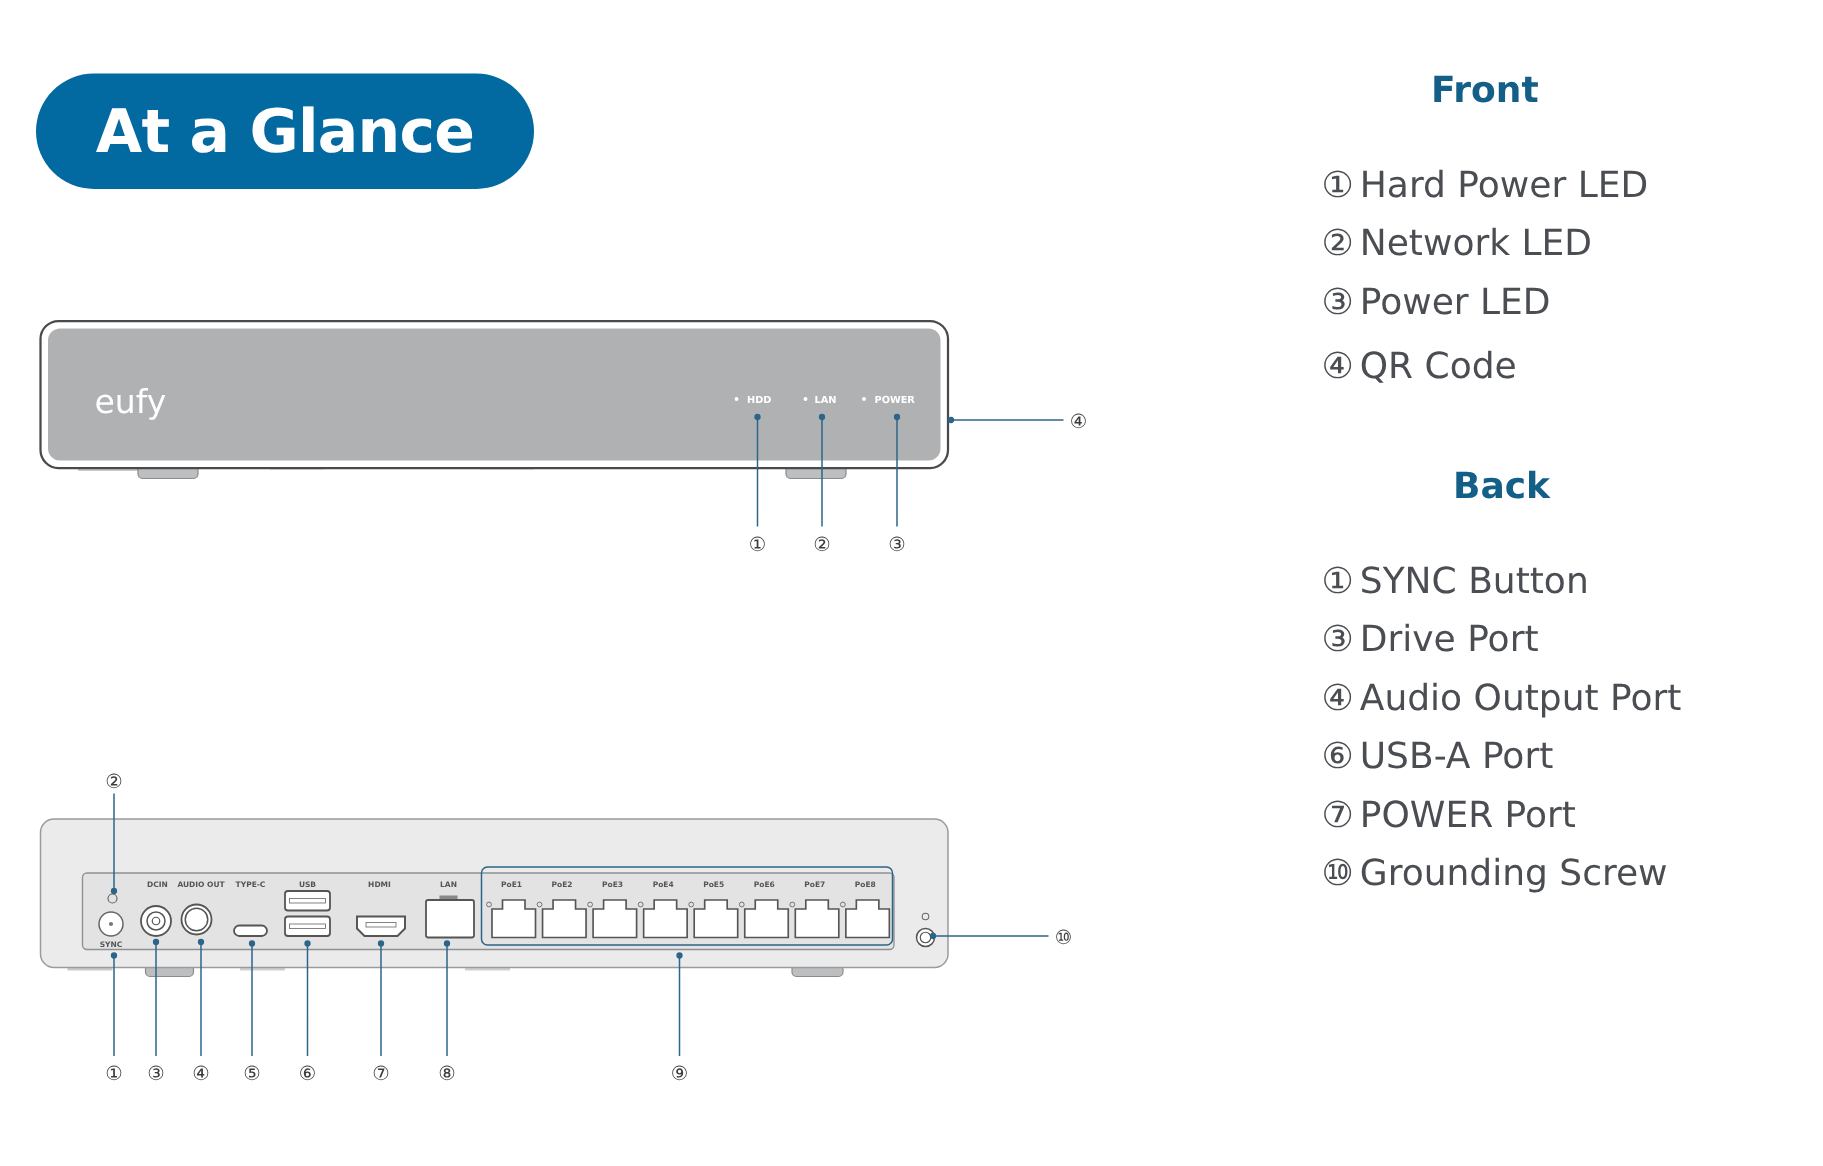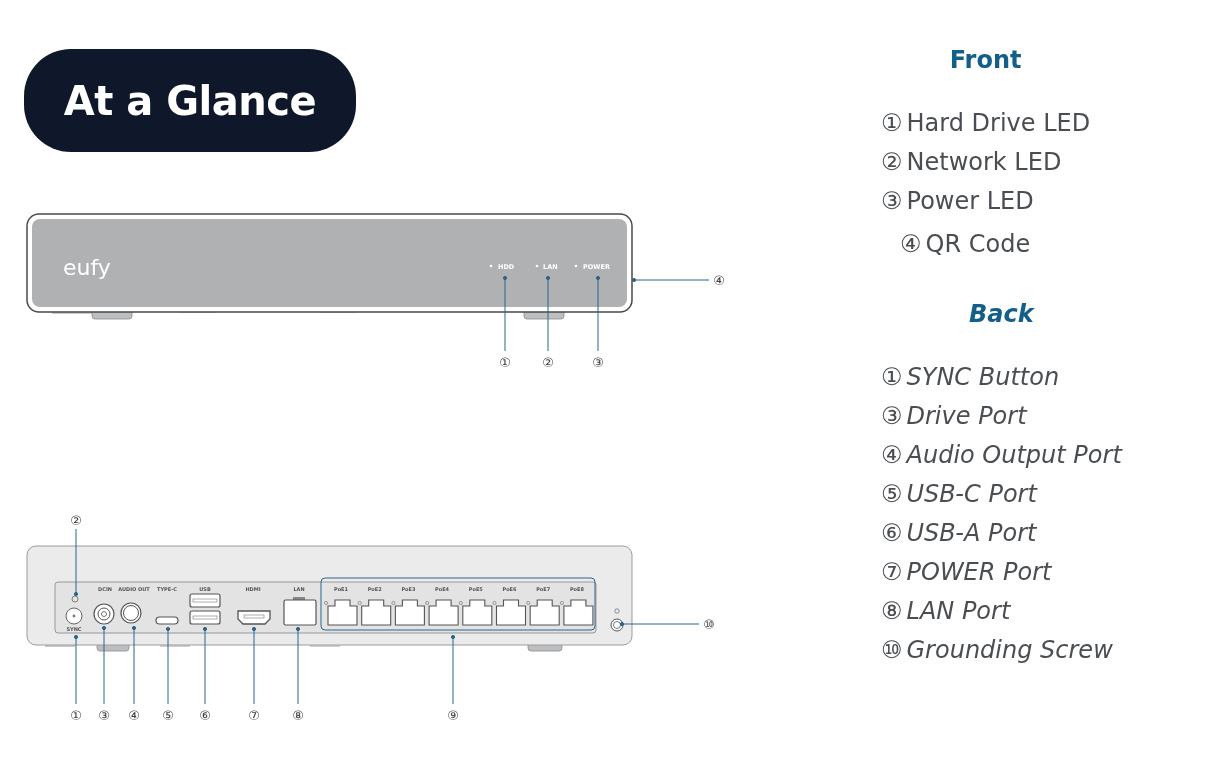--- a/index.html
+++ b/index.html
@@ -1,17 +1,17 @@
 <!DOCTYPE html>
 <html><head>
 <meta charset="utf-8">
 <style>
   html, body { margin:0; padding:0; background:#ffffff; }
   body { width:1215px; height:777px; position:relative; overflow:hidden; font-family:"Liberation Sans", sans-serif; }
-  .title-pill { position:absolute; left:24px; top:49px; width:332px; height:103px; border-radius:47px; background:#0f172a; display:flex; align-items:center; justify-content:center; }
+  .title-pill { position:absolute; left:24px; top:49px; width:332px; height:77px; border-radius:47px; background:#0369a1; display:flex; align-items:center; justify-content:center; }
   .title-pill span { color:#ffffff; font-family:"DejaVu Sans", sans-serif; font-weight:bold; font-size:40px; letter-spacing:-0.5px; }
   svg.diagram { position:absolute; left:0; top:0; }
   .lbl { font-family:"DejaVu Sans", sans-serif; font-weight:bold; fill:#ffffff; }
   .plbl { font-family:"DejaVu Sans", sans-serif; font-weight:bold; fill:#555; font-size:5px; }
   .cnum { font-family:"DejaVu Sans", sans-serif; font-size:13px; fill:#3c3c3c; }
   .legend { position:absolute; left:881px; }
   .legend h2 { margin:0; color:#135f88; font-family:"DejaVu Sans", sans-serif; font-weight:bold; font-size:24px;text-align:center; }
   .legend .item { font-family:"DejaVu Sans", sans-serif; color:#4a4d52; font-size:24px; line-height:39px; white-space:nowrap; }
   .legend .item .n { margin-right:4px; }
 </style>
@@ -183,32 +183,30 @@
     <text x="254" y="720" text-anchor="middle" class="cnum">⑦</text>
     <text x="298" y="720" text-anchor="middle" class="cnum">⑧</text>
     <text x="453" y="720" text-anchor="middle" class="cnum">⑨</text>
     <text x="709" y="629" text-anchor="middle" class="cnum">⑩</text>
   </g>
 </svg>
 
 <div class="legend" style="top:46px;">
   <h2>Front</h2>
   <div style="height:30px;"></div>
-  <div class="item"><span class="n">①</span><span>Hard Drive LED</span></div>
+  <div class="item"><span class="n">①</span><span>Hard Power LED</span></div>
   <div class="item"><span class="n">②</span><span>Network LED</span></div>
   <div class="item"><span class="n">③</span><span>Power LED</span></div>
-  <div class="item" style="margin-top:4px;margin-left:19px;"><span class="n">④</span><span>QR Code</span></div>
+  <div class="item" style="margin-top:4px;"><span class="n">④</span><span>QR Code</span></div>
 </div>
 
-<div class="legend" style="top:300px;font-style:italic;">
+<div class="legend" style="top:310px;">
   <h2>Back</h2>
   <div style="height:30px;"></div>
   <div id="back-items">
       <div class="item"><span class="n">①</span><span>SYNC Button</span></div>
       <div class="item"><span class="n">③</span><span>Drive Port</span></div>
       <div class="item"><span class="n">④</span><span>Audio Output Port</span></div>
-      <div class="item"><span class="n">⑤</span><span>USB-C Port</span></div>
       <div class="item"><span class="n">⑥</span><span>USB-A Port</span></div>
       <div class="item"><span class="n">⑦</span><span>POWER Port</span></div>
-      <div class="item"><span class="n">⑧</span><span>LAN Port</span></div>
       <div class="item"><span class="n">⑩</span><span>Grounding Screw</span></div>
     </div>
 </div>
 
 </body></html>

